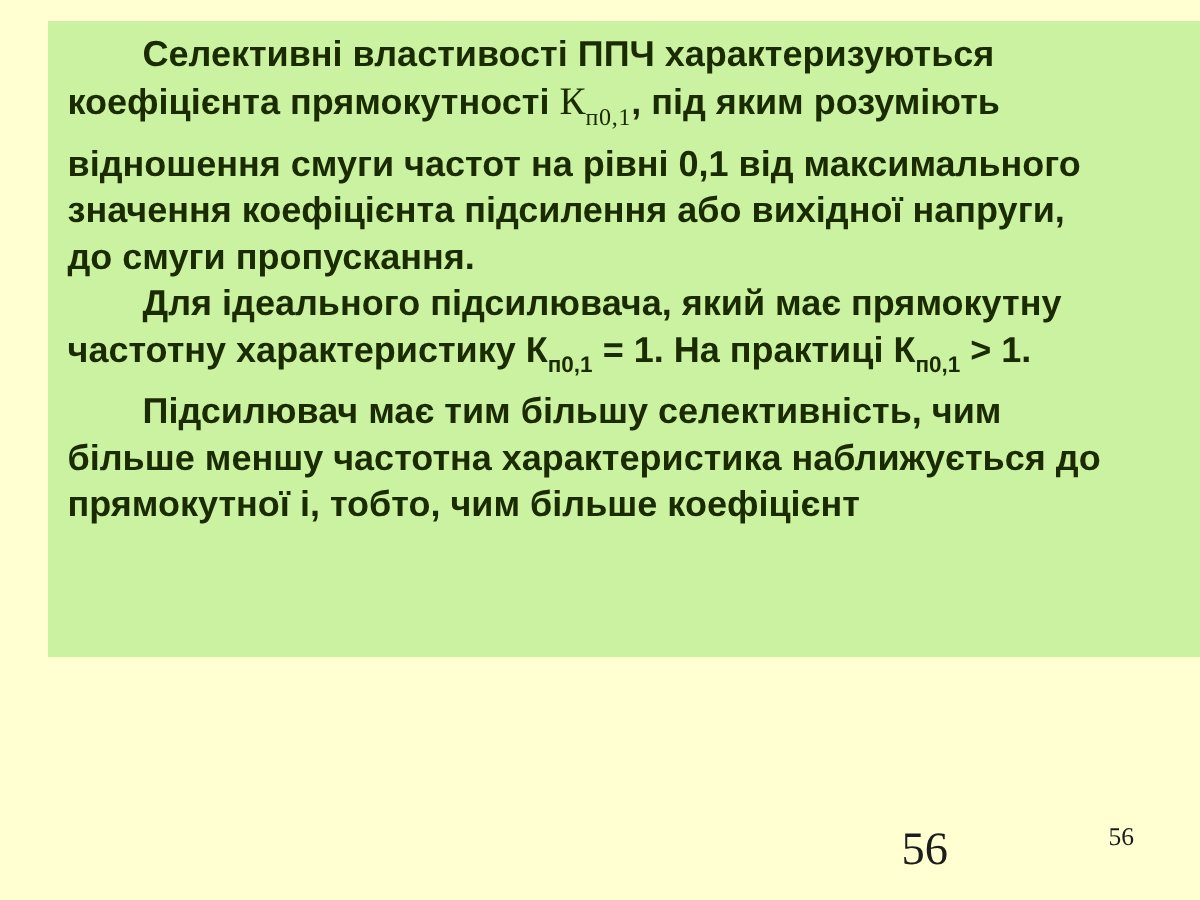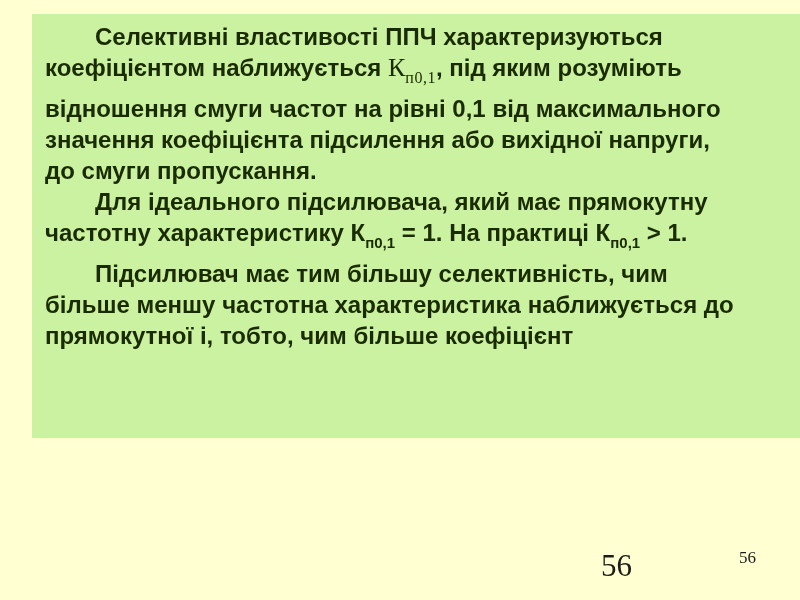--- a/index.html
+++ b/index.html
@@ -64,21 +64,21 @@
     color:var(--pagenum-color);
   }
 </style>
 </head>
 <body>
 
 <div class="stage">
   <div class="content-box">
       <div>
         <div class="line indent"><span>Селективні властивості ППЧ характеризуються</span></div>
-        <div class="line"><span>коефіцієнтом наближується </span><span class="formula formula-serif"><span>К</span><span class="sub">п0,1</span></span><span>, під яким розуміють</span></div>
+        <div class="line"><span>коефіцієнта прямокутності </span><span class="formula formula-serif"><span>К</span><span class="sub">п0,1</span></span><span>, під яким розуміють</span></div>
         <div class="line"><span>відношення смуги частот на рівні 0,1 від максимального</span></div>
         <div class="line"><span>значення коефіцієнта підсилення або вихідної напруги,</span></div>
         <div class="line"><span>до смуги пропускання.</span></div>
       </div>
       <div>
         <div class="line indent"><span>Для ідеального підсилювача, який має прямокутну</span></div>
         <div class="line"><span>частотну характеристику </span><span class="formula formula-sans"><span>К</span><span class="sub">п0,1</span></span><span> = 1. На практиці </span><span class="formula formula-sans"><span>К</span><span class="sub">п0,1</span></span><span> &gt; 1.</span></div>
       </div>
       <div>
         <div class="line indent"><span>Підсилювач має тим більшу селективність, чим</span></div>

